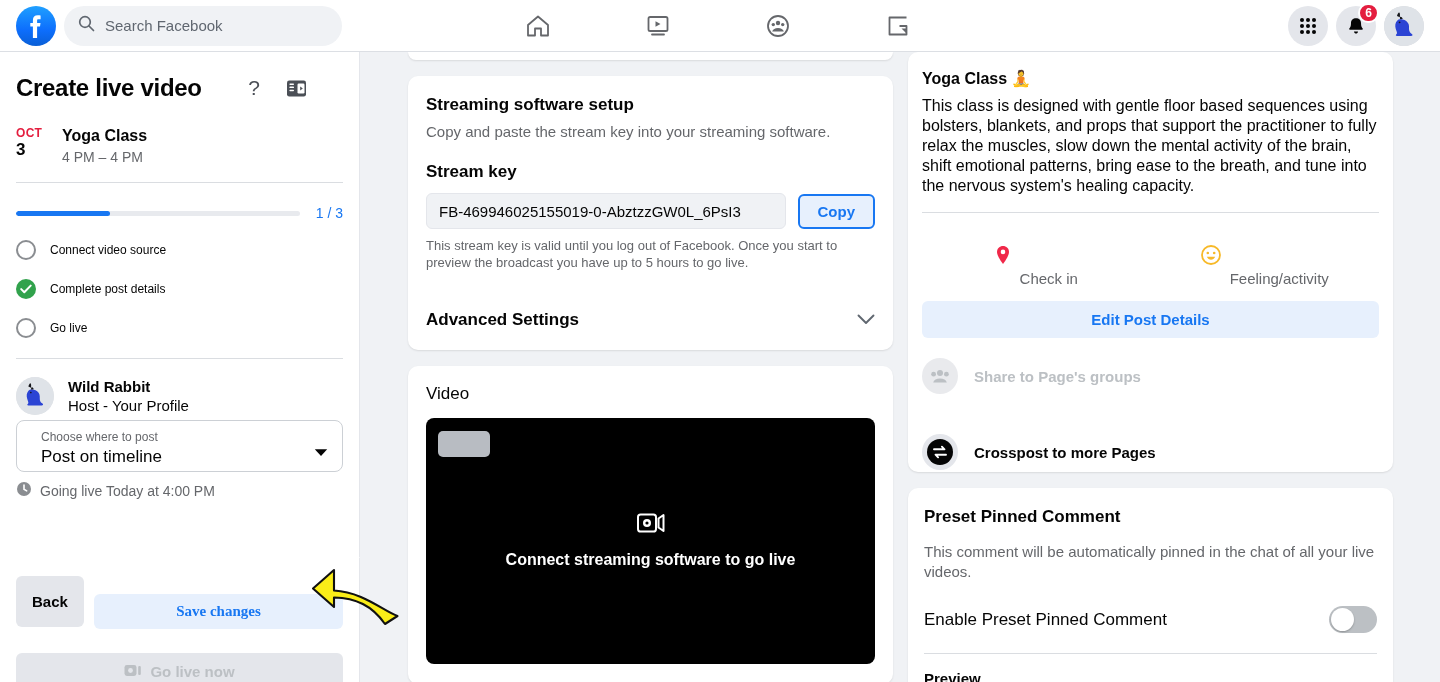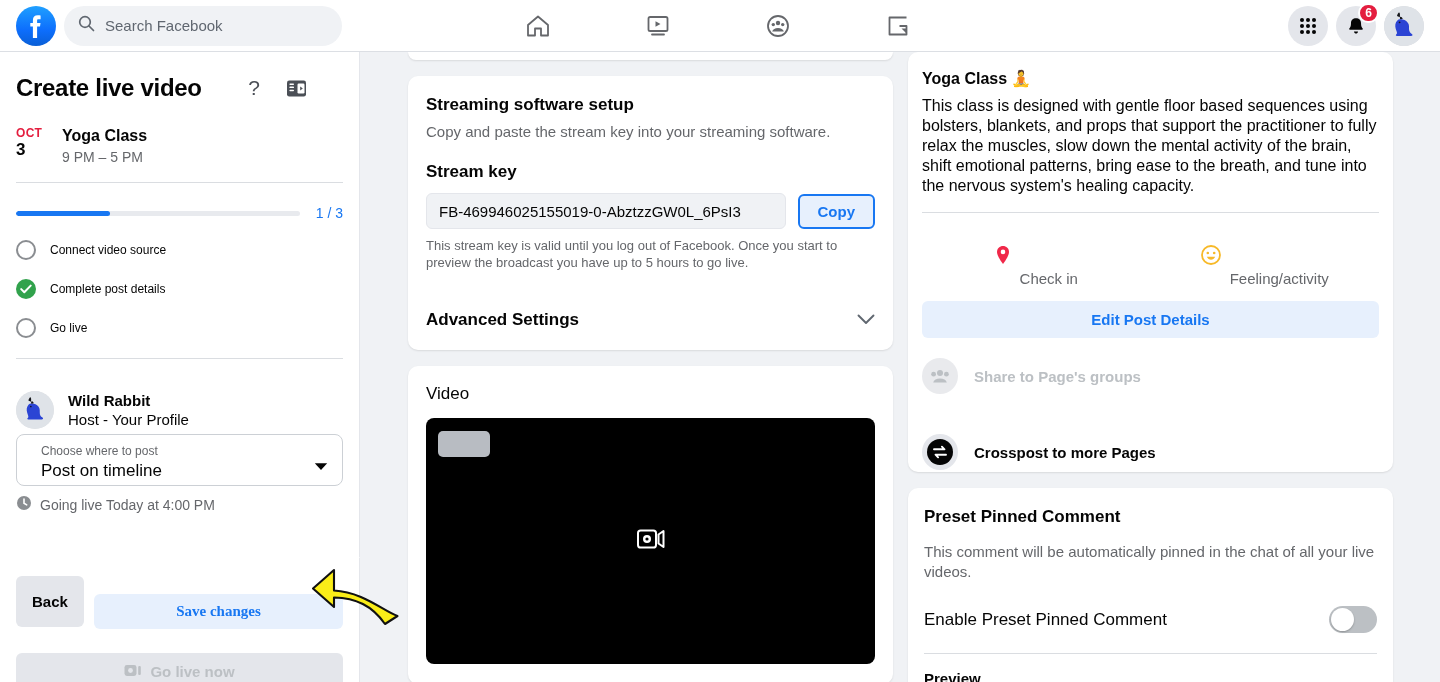--- a/index.html
+++ b/index.html
@@ -101,21 +101,21 @@
     width: 20px; height: 20px; border-radius: 50%;
     border: 2px solid #8a8d91; flex: 0 0 auto;
   }
   .circle-done {
     width: 20px; height: 20px; border-radius: 50%;
     background: #31a24c; flex: 0 0 auto;
     display: flex; align-items: center; justify-content: center;
   }
   .check-label { font-size: 12px; font-weight: normal; }
 
-  .host-row { display: flex; align-items: center; gap: 14px; margin-top: 32px; }
+  .host-row { display: flex; align-items: center; gap: 14px; margin-top: 18px; }
   .host-av {
     width: 38px; height: 38px; border-radius: 50%;
     background: #dfe1e5; overflow: hidden; flex: 0 0 auto;
     display: flex; align-items: center; justify-content: center;
   }
   .host-name { font-size: 15px; font-weight: bold; line-height: 19px; }
   .host-sub { font-size: 15px; color: #050505; line-height: 19px; }
 
   .select-box {
     margin-top: 5px; border: 1px solid #ccd0d5; border-radius: 8px;
@@ -368,21 +368,21 @@
       </div>
     </div>
 
     <div class="event-row">
       <div class="date-badge">
         <div class="date-mon">OCT</div>
         <div class="date-day">3</div>
       </div>
       <div>
         <div class="event-name">Yoga Class</div>
-        <div class="event-time">9 PM – 5 PM</div>
+        <div class="event-time">4 PM – 4 PM</div>
       </div>
     </div>
 
     <div class="divider"></div>
 
     <div class="progress-row">
       <div class="progress-track">
         <div class="progress-fill" style="width: 33%;"></div>
       </div>
       <div class="progress-label">1 / 3</div>
@@ -491,20 +491,21 @@
         <div class="video-stage">
           <div class="video-chip"></div>
           <span>
             <svg width="28" height="20" viewBox="0 0 28 20">
               <rect x="1" y="1.5" width="18" height="17" rx="2.6" fill="none" stroke="#fff" stroke-width="2"></rect>
               <circle cx="10" cy="10" r="4" fill="#fff"></circle>
               <circle cx="10" cy="10" r="1.6" fill="#000"></circle>
               <path d="M21.5 5.5 26.5 2v16l-5-3.5z" fill="none" stroke="#fff" stroke-width="2" stroke-linejoin="round"></path>
             </svg>
           </span>
+          <div class="video-msg">Connect streaming software to go live</div>
         </div>
       </div>
     </div>
   </div>
 
   <div class="right-col">
     <div class="card">
       <div class="card-pad" style="padding:16px 14px 2px 14px">
         <div class="post-title">Yoga Class 🧘</div>
         <div class="post-body">This class is designed with gentle floor based sequences using bolsters, blankets, and props that support the practitioner to fully relax the muscles, slow down the mental activity of the brain, shift emotional patterns, bring ease to the breath, and tune into the nervous system's healing capacity.</div>

